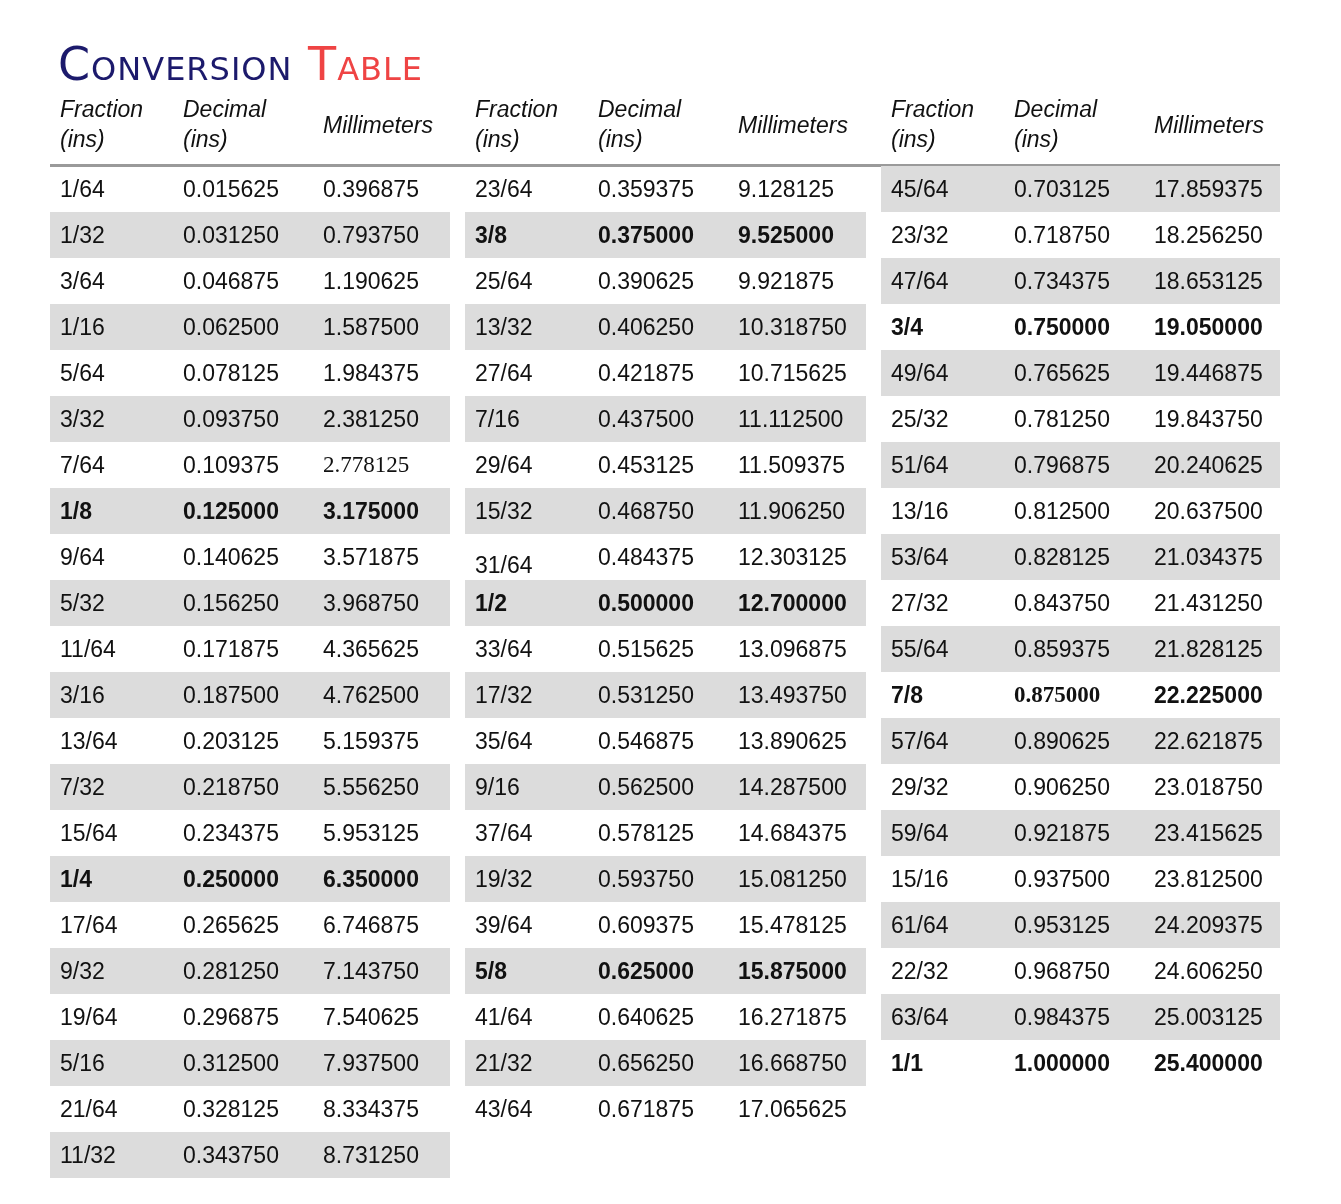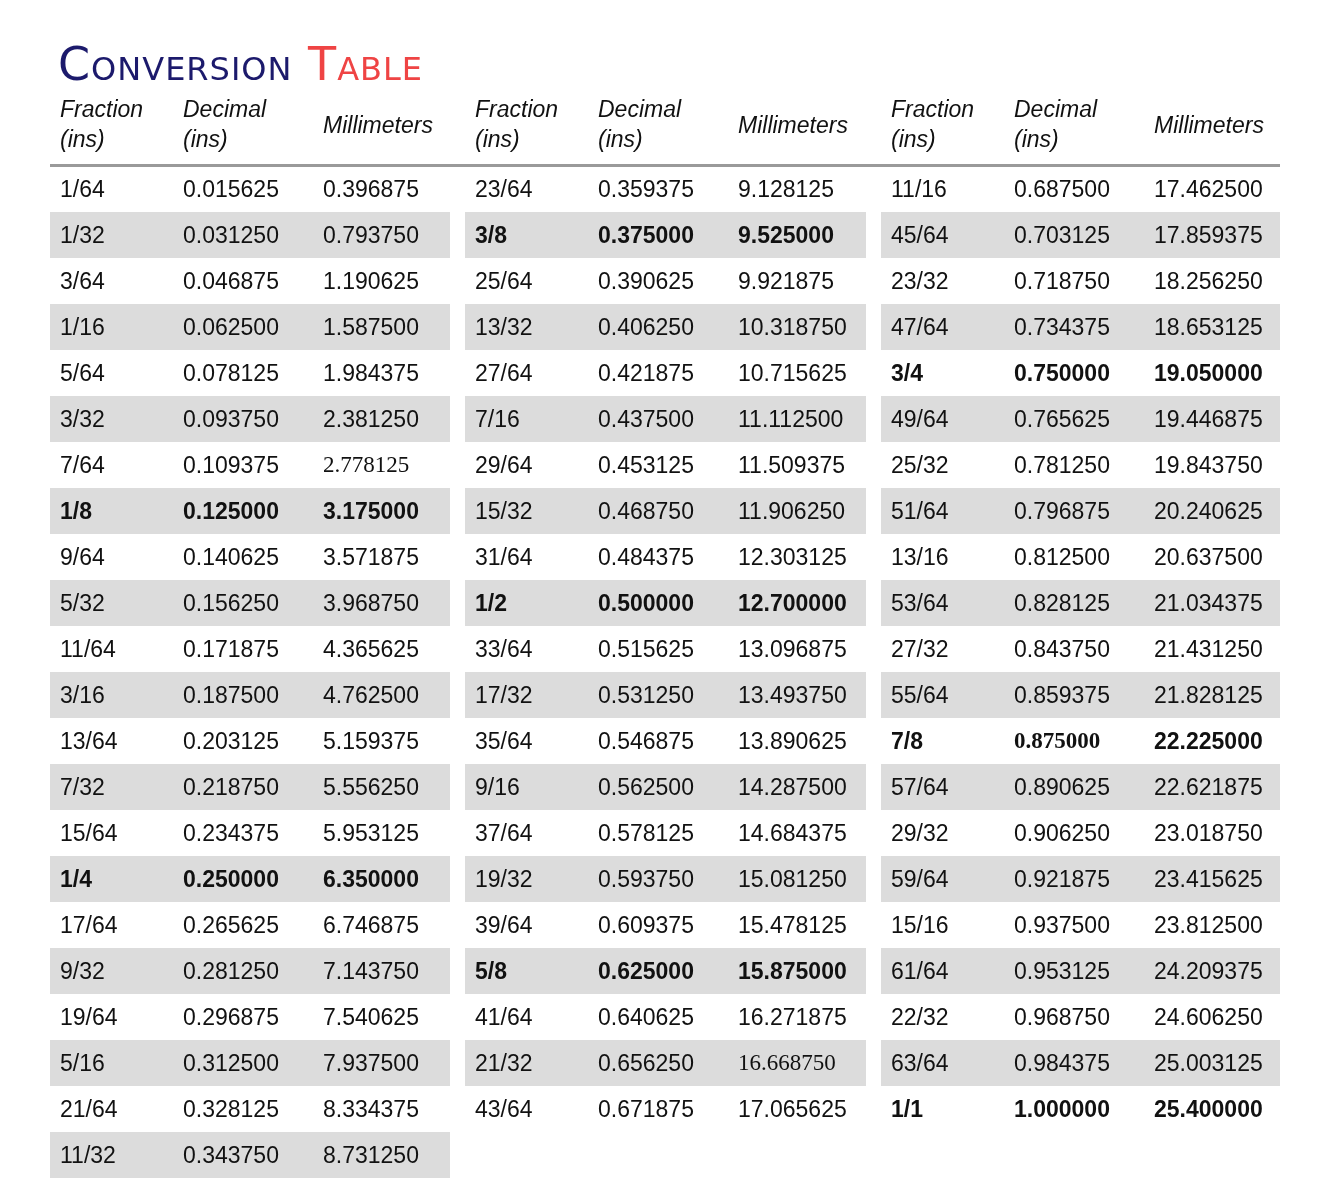--- a/index.html
+++ b/index.html
@@ -196,21 +196,21 @@
           <span class="cell" style="left: 10px;">29/64</span>
           <span class="cell" style="left: 133px;">0.453125</span>
           <span class="cell" style="left: 273px;">11.509375</span>
         </div>
         <div class="row alt">
           <span class="cell" style="left: 10px;">15/32</span>
           <span class="cell" style="left: 133px;">0.468750</span>
           <span class="cell" style="left: 273px;">11.906250</span>
         </div>
         <div class="row">
-          <span class="cell" style="left: 10px;">31/64</span>
+          <span class="cell" style="left: 10px; margin-top: 8px;">31/64</span>
           <span class="cell" style="left: 133px;">0.484375</span>
           <span class="cell" style="left: 273px;">12.303125</span>
         </div>
         <div class="row alt bold">
           <span class="cell" style="left: 10px;">1/2</span>
           <span class="cell" style="left: 133px;">0.500000</span>
           <span class="cell" style="left: 273px;">12.700000</span>
         </div>
         <div class="row">
           <span class="cell" style="left: 10px;">33/64</span>
@@ -253,45 +253,40 @@
           <span class="cell" style="left: 273px;">15.875000</span>
         </div>
         <div class="row">
           <span class="cell" style="left: 10px;">41/64</span>
           <span class="cell" style="left: 133px;">0.640625</span>
           <span class="cell" style="left: 273px;">16.271875</span>
         </div>
         <div class="row alt">
           <span class="cell" style="left: 10px;">21/32</span>
           <span class="cell" style="left: 133px;">0.656250</span>
-          <span class="cell" style="left: 273px; font-family: Liberation Serif, serif;">16.668750</span>
+          <span class="cell" style="left: 273px;">16.668750</span>
         </div>
         <div class="row">
           <span class="cell" style="left: 10px;">43/64</span>
           <span class="cell" style="left: 133px;">0.671875</span>
           <span class="cell" style="left: 273px;">17.065625</span>
         </div>
       </div>
     </div>
     <div class="block" style="left: 881px; width: 399px;">
       <div class="hdr" style="left: 10px;">
         <div>Fraction</div>
         <div>(ins)</div>
       </div>
       <div class="hdr" style="left: 133px;">
         <div>Decimal</div>
         <div>(ins)</div>
       </div>
       <div class="hdr single" style="left: 273px;">Millimeters</div>
       <div class="rows" style="width: 399px;">
-        <div class="row">
-          <span class="cell" style="left: 10px;">11/16</span>
-          <span class="cell" style="left: 133px;">0.687500</span>
-          <span class="cell" style="left: 273px;">17.462500</span>
-        </div>
         <div class="row alt">
           <span class="cell" style="left: 10px;">45/64</span>
           <span class="cell" style="left: 133px;">0.703125</span>
           <span class="cell" style="left: 273px;">17.859375</span>
         </div>
         <div class="row">
           <span class="cell" style="left: 10px;">23/32</span>
           <span class="cell" style="left: 133px;">0.718750</span>
           <span class="cell" style="left: 273px;">18.256250</span>
         </div>

